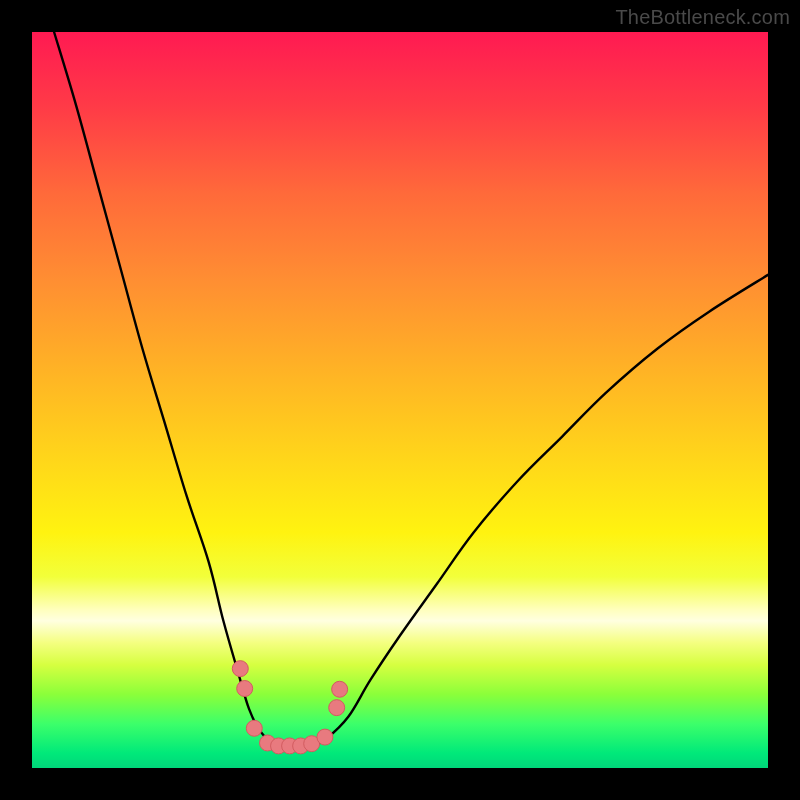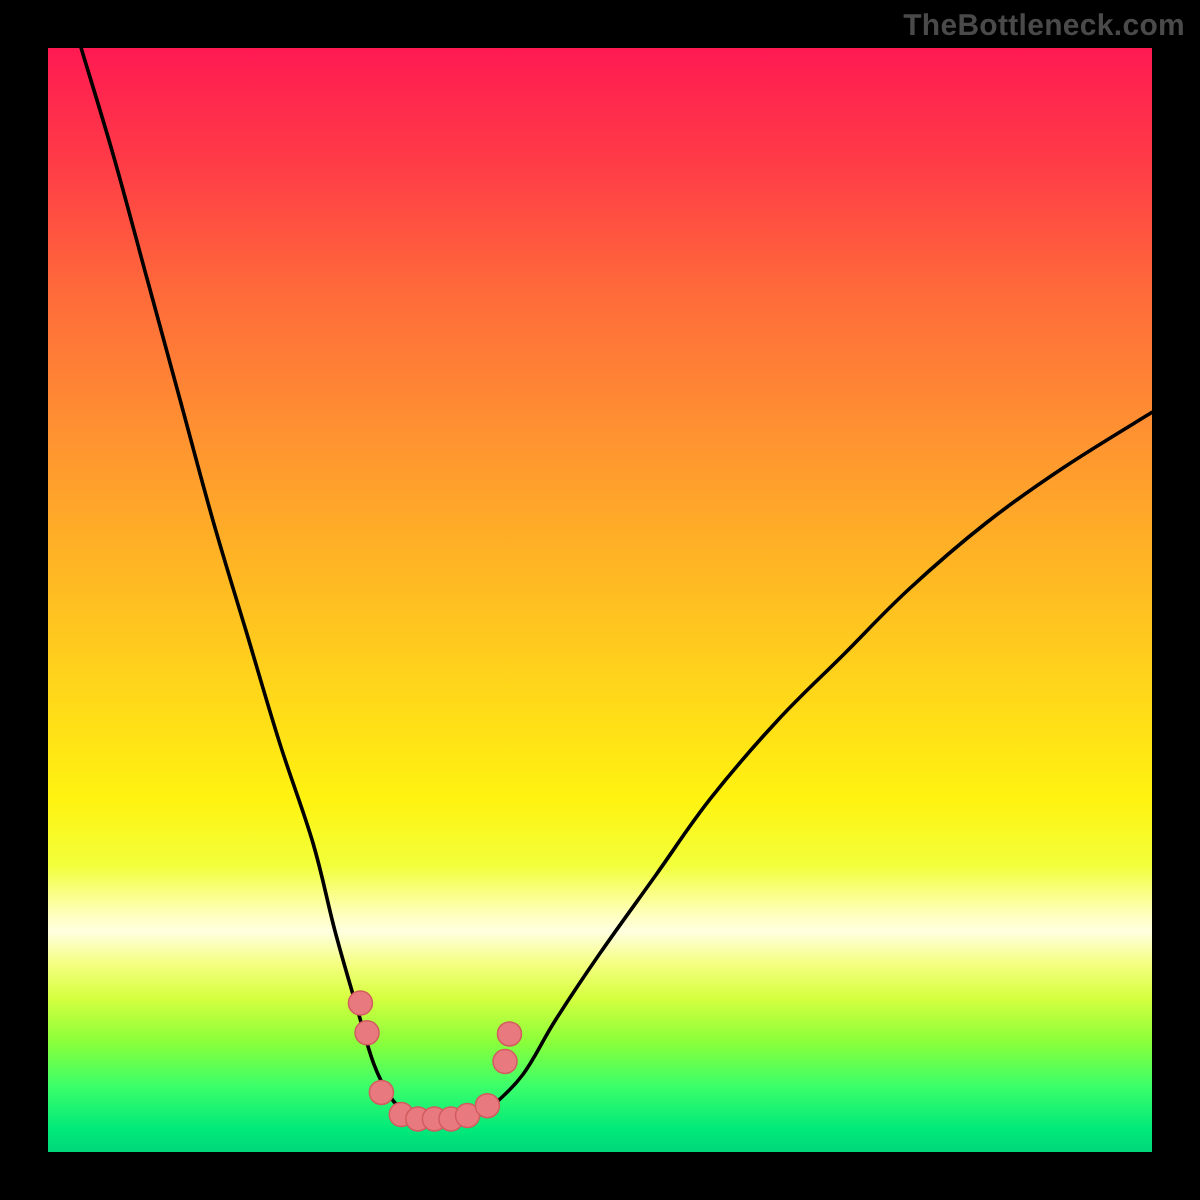--- a/index.html
+++ b/index.html
@@ -44,21 +44,21 @@
       #00e97a 98%,
       #00d67a 100%
     );
   }
   .watermark {
     position: absolute;
     top: 6px;
     right: 10px;
     color: #4a4a4a;
     font-size: 20px;
-    font-weight: 700;
+    font-weight: 400;
     letter-spacing: 0.2px;
     user-select: none;
   }
   svg.curve-svg {
     position: absolute;
     top: 0;
     left: 0;
     width: 736px;
     height: 736px;
     overflow: visible;

